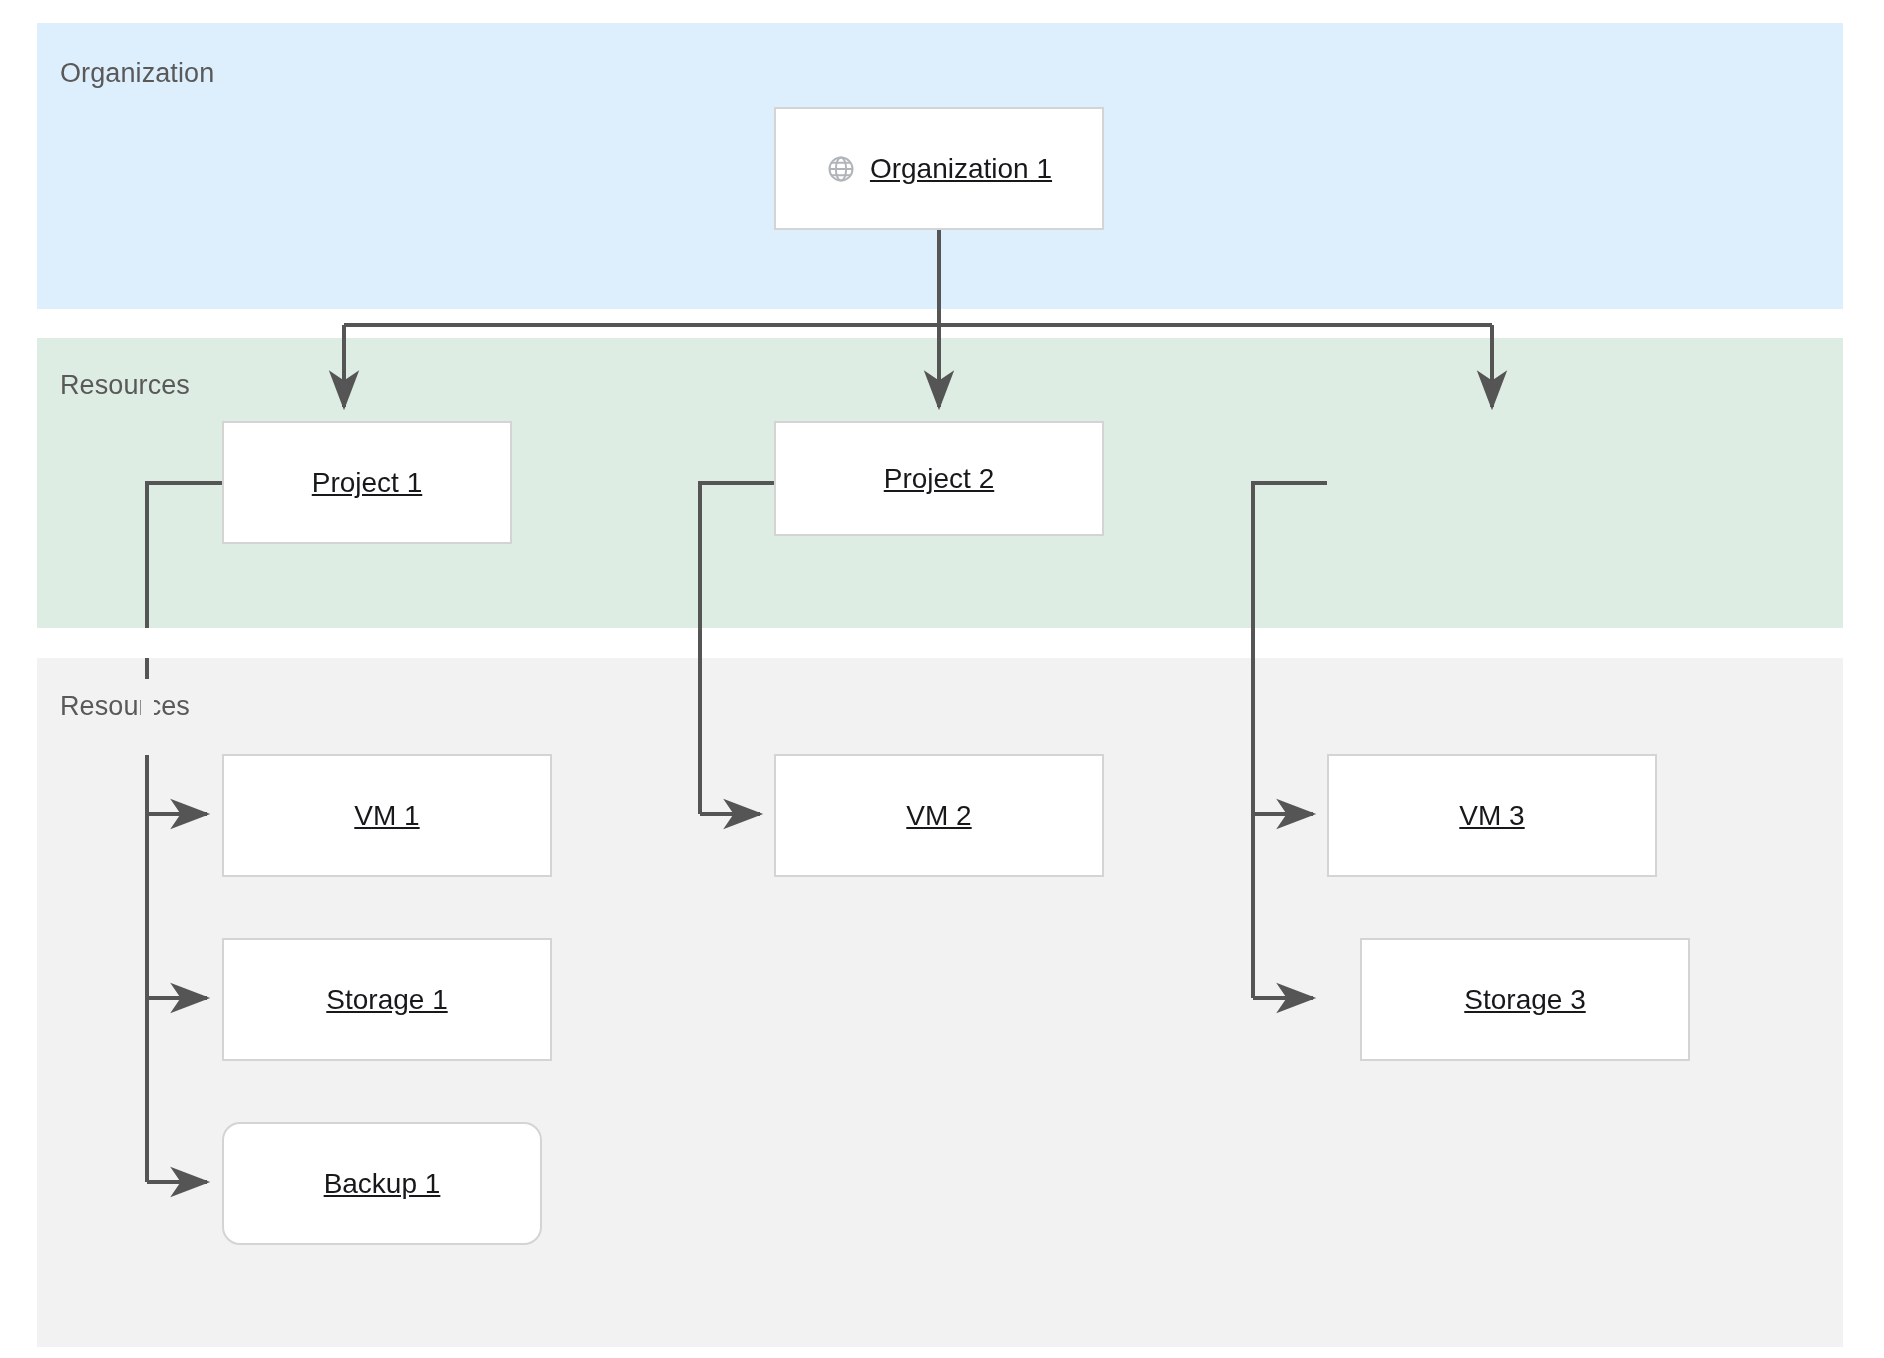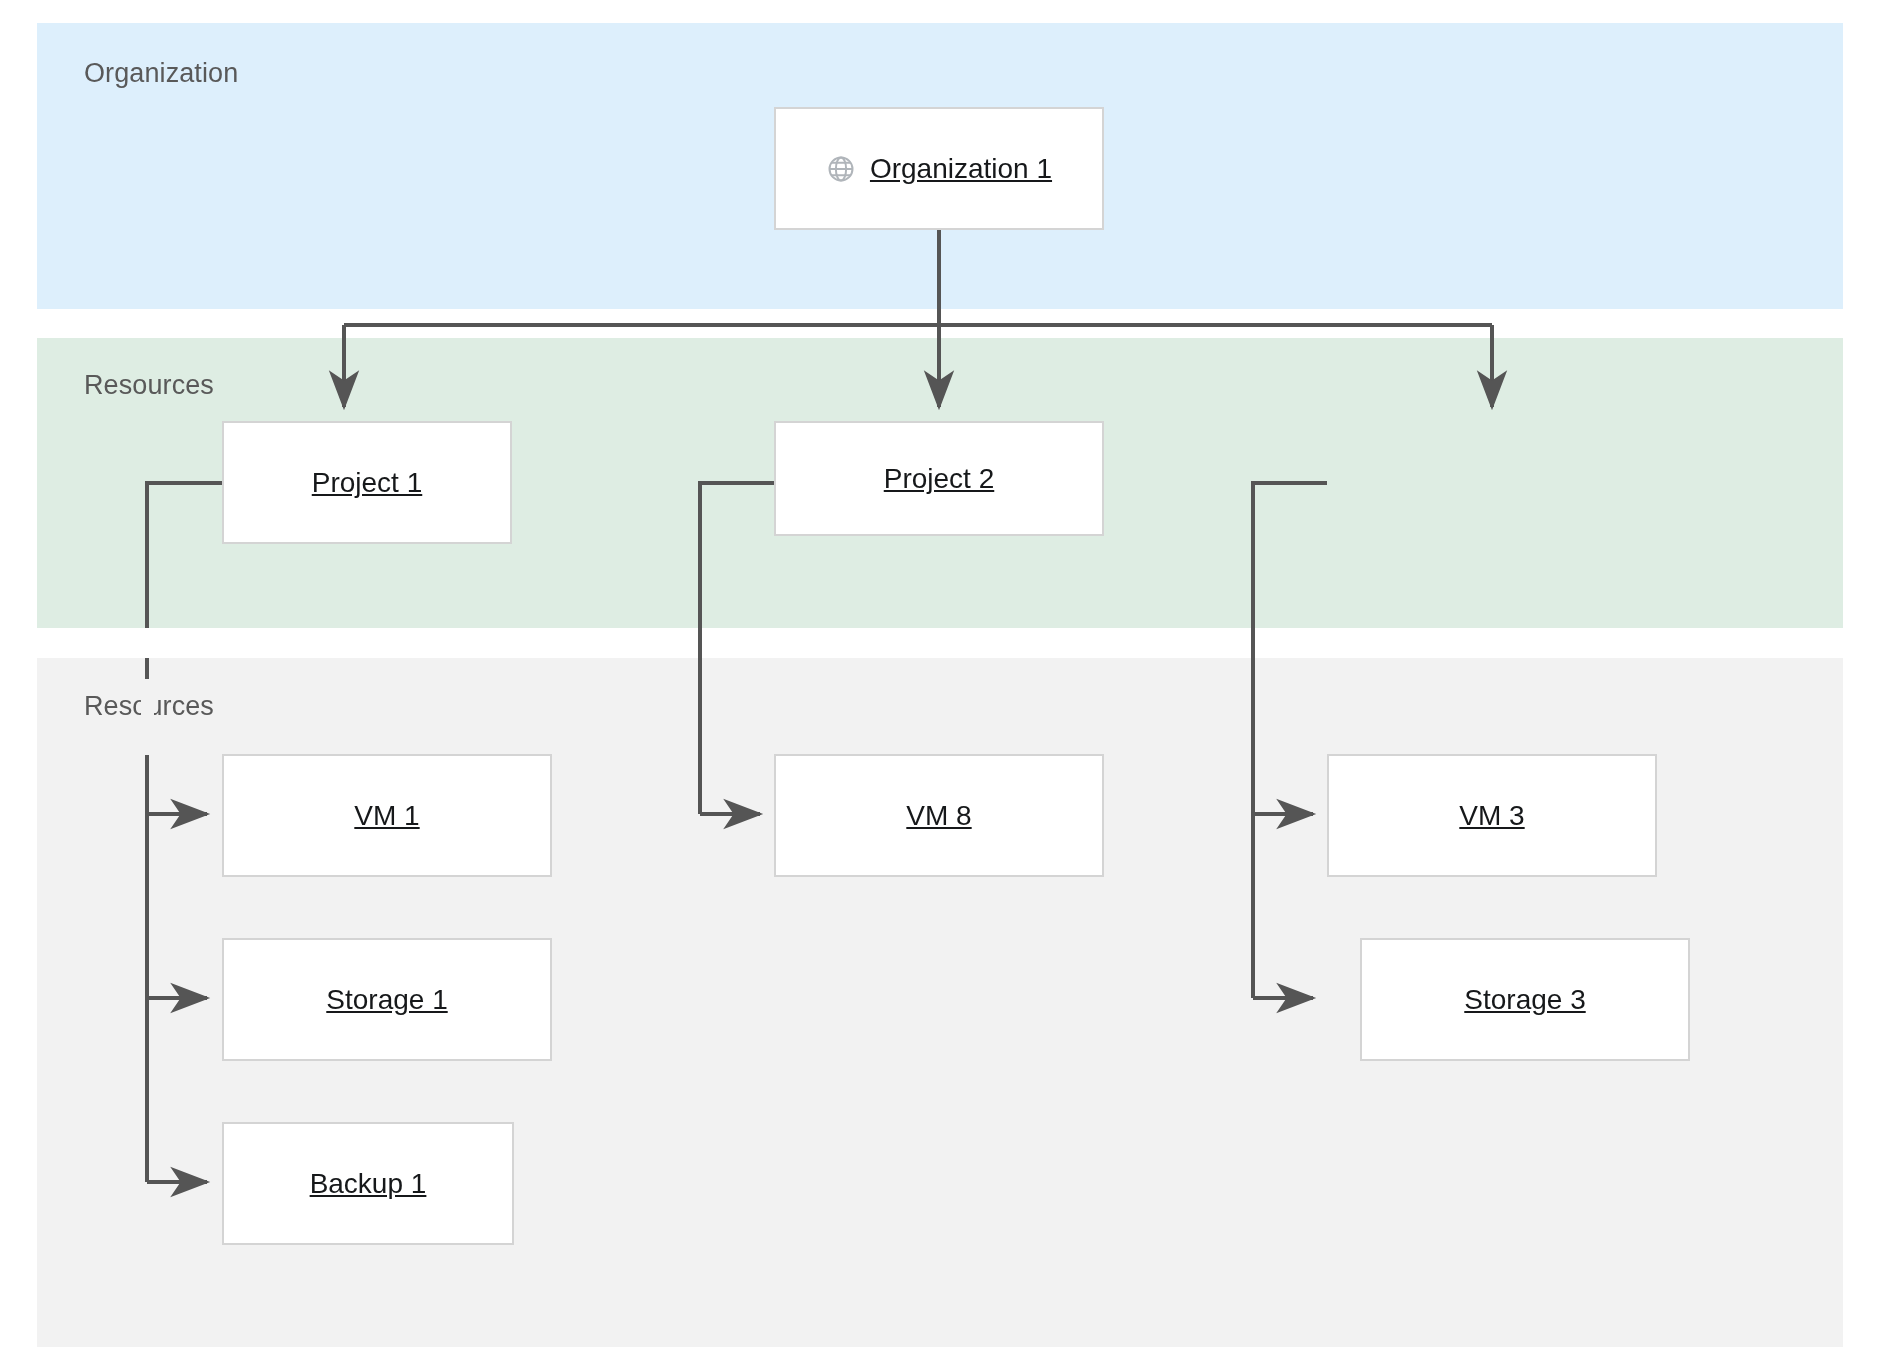--- a/index.html
+++ b/index.html
@@ -39,21 +39,20 @@
     height: 689px;
     background: #f2f2f2;
   }
   .band-label {
     position: absolute;
     left: 23px;
     font-size: 27px;
     color: #595959;
     letter-spacing: 0.1px;
     white-space: nowrap;
-    margin-left: 24px;
   }
   .band-org   > .band-label { top: 35px; }
   .band-projects   > .band-label { top: 32px; }
   .band-resources  > .band-label { top: 33px; }
 
   
   .node {
     position: absolute;
     background: #ffffff;
     border: 2px solid #d4d4d4;
@@ -173,26 +172,26 @@
 
 
   <div class="node" style="left:222px; top:754px; width:330px; height:123px;">
     <span class="node-label">VM 1</span>
   </div>
 
   <div class="node" style="left:222px; top:938px; width:330px; height:123px;">
     <span class="node-label">Storage 1</span>
   </div>
 
-  <div class="node" style="left:222px; top:1122px; width:292px; height:123px;">
+  <div class="node" style="left:222px; top:1122px; width:320px; height:123px;border-radius:18px;">
     <span class="node-label">Backup 1</span>
   </div>
 
   <div class="node" style="left:774px; top:754px; width:330px; height:123px;">
-    <span class="node-label">VM 8</span>
+    <span class="node-label">VM 2</span>
   </div>
 
   <div class="node" style="left:1327px; top:754px; width:330px; height:123px;">
     <span class="node-label">VM 3</span>
   </div>
 
   <div class="node" style="left:1360px; top:938px; width:330px; height:123px;">
     <span class="node-label">Storage 3</span>
   </div>
 

